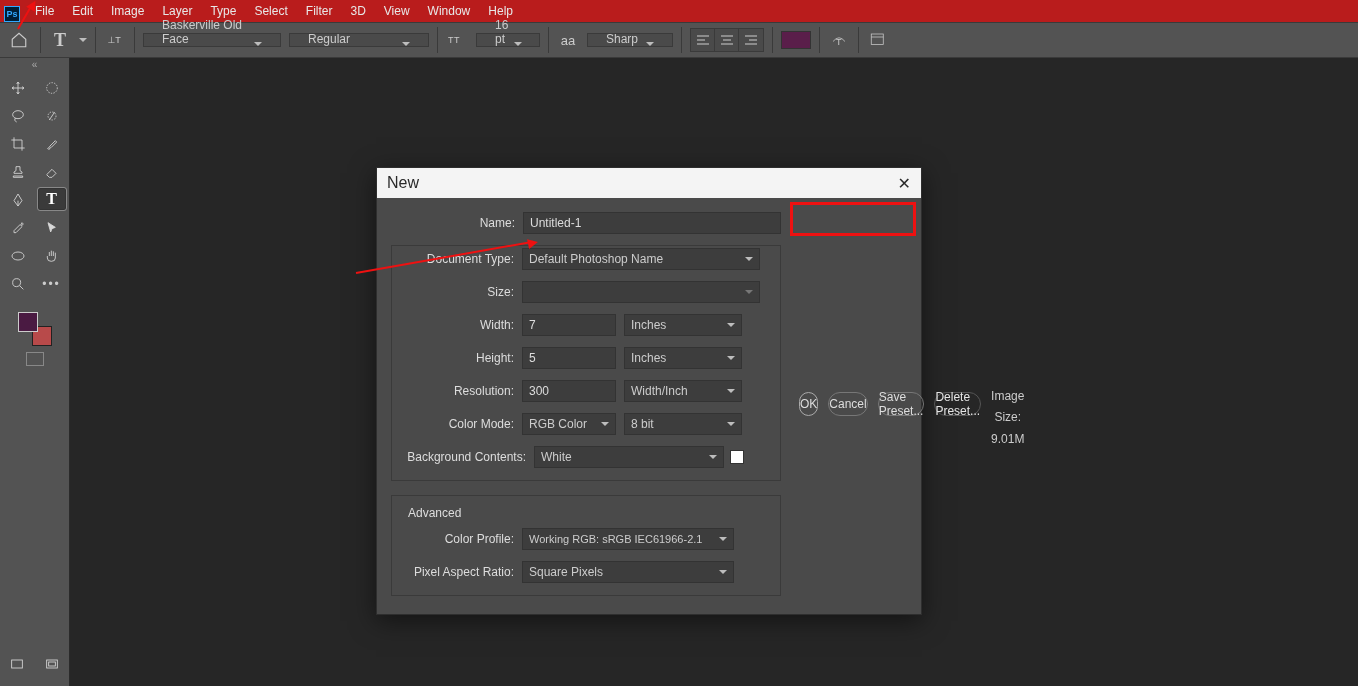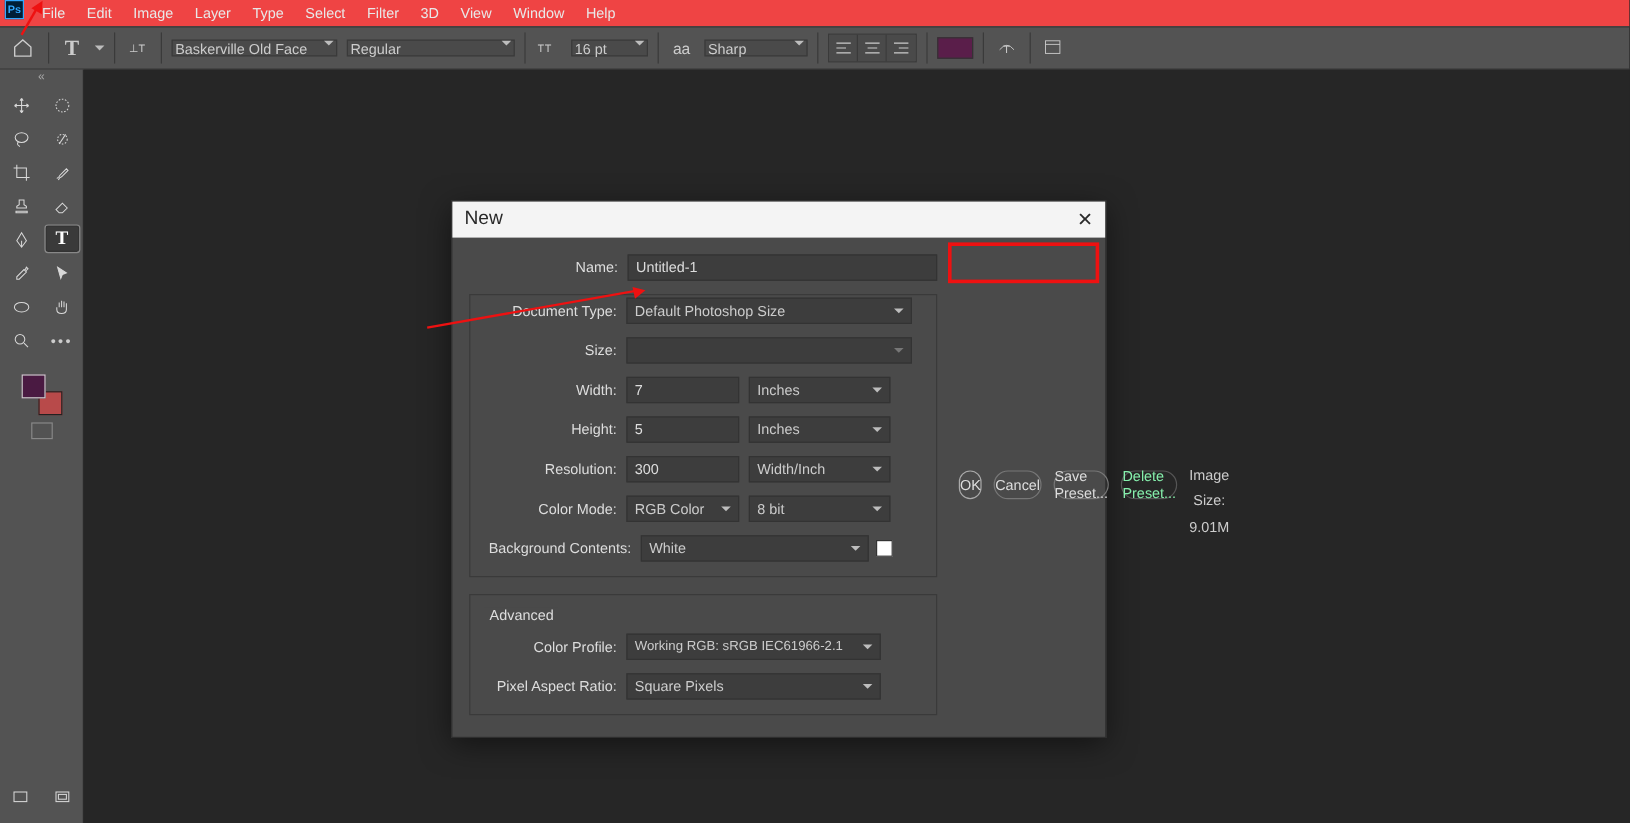--- a/index.html
+++ b/index.html
@@ -1,28 +1,28 @@
 <!DOCTYPE html>
 <html><head>
 <meta charset="utf-8">
 <style>
 *{margin:0;padding:0;box-sizing:border-box;font-family:"Segoe UI",Tahoma,sans-serif;font-size:12px;color:#ccc;user-select:none}
 body{width:1358px;height:686px;background:#262626;overflow:hidden;position:relative}
 
 
-.menubar{height:22px;background:#ef4444;display:flex;align-items:flex-start;padding:0 4px;gap:0}
+.menubar{height:22px;background:#b91c1c;display:flex;align-items:flex-end;padding:0 4px;gap:0}
 .ps-logo{width:16px;height:16px;background:#001e36;border:1px solid #31a8ff;display:flex;align-items:center;justify-content:center;font-size:9px;font-weight:bold;color:#31a8ff;margin-right:6px}
 .menubar .mitem{padding:0 9px;height:22px;line-height:22px;color:#e8e8e8;cursor:default}
 
 
 .options{height:36px;background:#535353;border-top:1px solid #3a3a3a;border-bottom:1px solid #3a3a3a;display:flex;align-items:center;padding:0 6px;gap:8px}
 .home-icon{width:26px;height:26px;display:flex;align-items:center;justify-content:center}
 .sep{width:1px;height:26px;background:#3a3a3a}
 .opt-btn{width:22px;height:22px;display:flex;align-items:center;justify-content:center}
-.dd{height:14px;background:#4a4a4a;border:1px solid #3a3a3a;display:flex;align-items:flex-start;padding:0 2px;gap:6px;color:#bdbdbd;font-size:11px}
+.dd{height:14px;background:#4a4a4a;border:1px solid #3a3a3a;display:flex;align-items:flex-end;padding:0 18px;gap:6px;color:#bdbdbd;font-size:11px}
 .dd .caret{margin-left:auto}
 .caret{width:0;height:0;border-left:4px solid transparent;border-right:4px solid transparent;border-top:4px solid #bdbdbd}
 .align-group{display:flex;border:1px solid #3a3a3a}
 .align-btn{width:24px;height:22px;background:#4a4a4a;display:flex;align-items:center;justify-content:center;border-right:1px solid #3a3a3a}
 .align-btn:last-child{border-right:none}
 .swatch{width:30px;height:18px;background:#5a1e4a;border:1px solid #333}
 
 
 .leftbar{position:absolute;top:58px;left:0;width:70px;height:628px;background:#535353;border-right:1px solid #2a2a2a}
 .collapse-tab{height:12px;display:flex;align-items:center;justify-content:center;color:#aaa;font-size:10px}
@@ -54,21 +54,21 @@
 .inp{height:22px;background:#3d3d3d;border:1px solid #333;color:#ddd;padding:0 6px;font-size:12px}
 .sel{height:22px;background:#3d3d3d;border:1px solid #333;color:#ddd;padding:0 6px;font-size:12px;display:flex;align-items:center;position:relative}
 .sel .caret{position:absolute;right:6px;top:8px}
 .sel.dis{color:#777}
 
 .fieldset{border:1px solid #3a3a3a;padding:10px 10px 12px 10px;margin-top:4px}
 .fieldset .legend{color:#ddd;margin:-18px 0 8px 2px;background:#4a4a4a;display:inline-block;padding:0 4px}
 
 .btn{width:116px;height:24px;border:1px solid #777;border-radius:12px;background:transparent;color:#ddd;display:flex;align-items:center;justify-content:center;font-size:12px;cursor:pointer}
 .btn.primary{border-color:#aaa}
-.btn.dis{color:#86efac;border-color:#555;cursor:default}
+.btn.dis{color:#e5e5e5;border-color:#555;cursor:default}
 .imgsize{text-align:center;color:#ddd;margin-top:28px;line-height:1.8}
 
 .whitechip{width:14px;height:14px;background:#fff;border:1px solid #333;margin-left:6px}
 
 
 .anno-box{position:absolute;border:3px solid #e11;pointer-events:none}
 .anno-line{position:absolute;background:#e11;pointer-events:none;transform-origin:left center}
 .arrowhead{position:absolute;width:0;height:0;border-top:5px solid transparent;border-bottom:5px solid transparent;border-left:10px solid #e11;pointer-events:none}
 
 </style>
@@ -286,21 +286,21 @@
 
       <div class="row">
         <div class="lbl" style="width:132px">Name:</div>
         <input class="inp" style="width: 258px;" value="Untitled-1">
       </div>
 
       <div class="fieldset" style="position:relative;padding-top:4px">
         <div class="row" style="margin-top:-2px">
           <div class="lbl" style="width:120px">Document Type:</div>
           <div class="sel" style="width:238px">
-            <span>Default Photoshop Size</span>
+            <span>Default Photoshop Name</span>
               <div class="caret"></div>
           </div>
         </div>
         <div class="row">
           <div class="lbl" style="width:120px">Size:</div>
           <div class="sel dis" style="width:238px">
             <span></span>
               <div class="caret" style="border-top-color:#777"></div>
           </div>
         </div>

